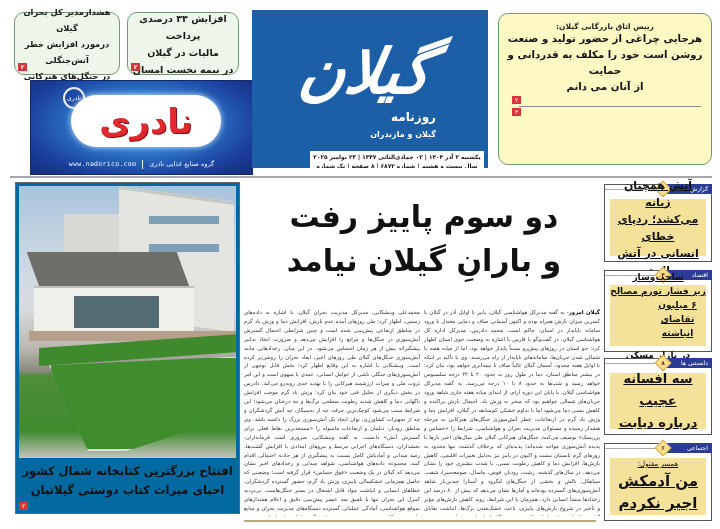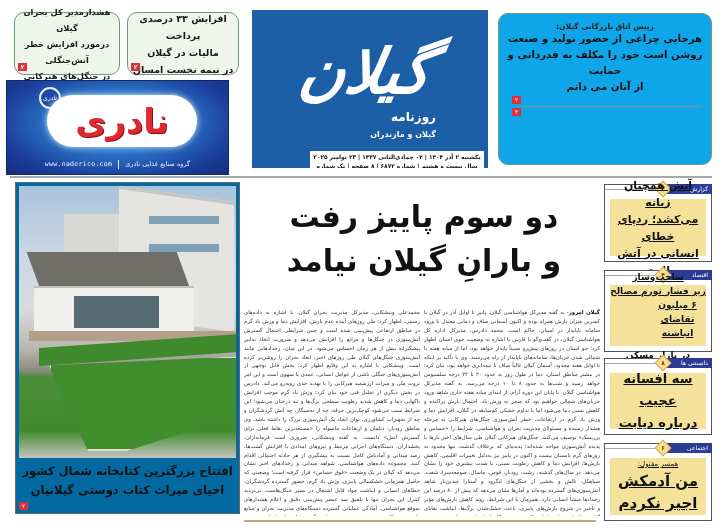--- a/index.html
+++ b/index.html
@@ -15,21 +15,21 @@
   }
   .teaser .line { font-size: 9.5px; line-height: 17px; }
   .teaser .pg {
     position: absolute; left: 3px; bottom: 3px; width: 9px; height: 8px;
     background: #d9343c; color: #fff; font-size: 6px; line-height: 8px; text-align: center;
   }
   .teaser.small .line { font-size: 8.3px; line-height: 16px; }
 
   
   .ad {
-    position: absolute; left: 6px; top: 80px; width: 223px; height: 95px;
+    position: absolute; left: 30px; top: 80px; width: 223px; height: 95px;
     background: radial-gradient(ellipse at 50% 45%, #7ec8f0 0%, #2f7fd0 35%, #1b3f9c 75%, #142d7a 100%);
     border: 1px solid #0f2a6b;
   }
   .ad .brand {
     position: absolute; left: 40px; top: 14px; width: 150px; height: 52px;
     background: #ffffff; border-radius: 26px;
     display: flex; align-items: center; justify-content: center;
     box-shadow: 0 0 6px #cfe9ff;
   }
   .ad .brand span {
@@ -67,21 +67,21 @@
   }
   .masthead .dateline {
     position: absolute; left: 58px; right: 4px; top: 141px; height: 26px;
     background: #ffffff; color: #111; font-size: 5.8px; text-align: center; font-weight: bold;
     padding-top: 2px; line-height: 8.5px;
   }
 
   
   .leadbox {
     position: absolute; left: 498px; top: 13px; width: 214px; height: 152px;
-    background: #0ea5e9; border: 1.5px solid #6f9a74; border-radius: 10px;
+    background: #fef9c3; border: 1.5px solid #6f9a74; border-radius: 10px;
     text-align: center;
   }
   .leadbox .kicker { font-size: 7.5px; font-weight: bold; color: #222; }
   .leadbox .head1 { font-size: 10.2px; font-weight: bold; line-height: 16px; color: #111; }
   .leadbox .head2 { font-size: 14.5px; font-weight: bold; line-height: 21px; color: #111; }
   .leadbox .divider { position: absolute; left: 20px; right: 10px; top: 92px; height: 1px; background: #8c8c8c; }
   .leadbox .pg {
     position: absolute; width: 9px; height: 8px; background: #d9343c; color: #fff;
     font-size: 6px; line-height: 8px; text-align: center;
   }

